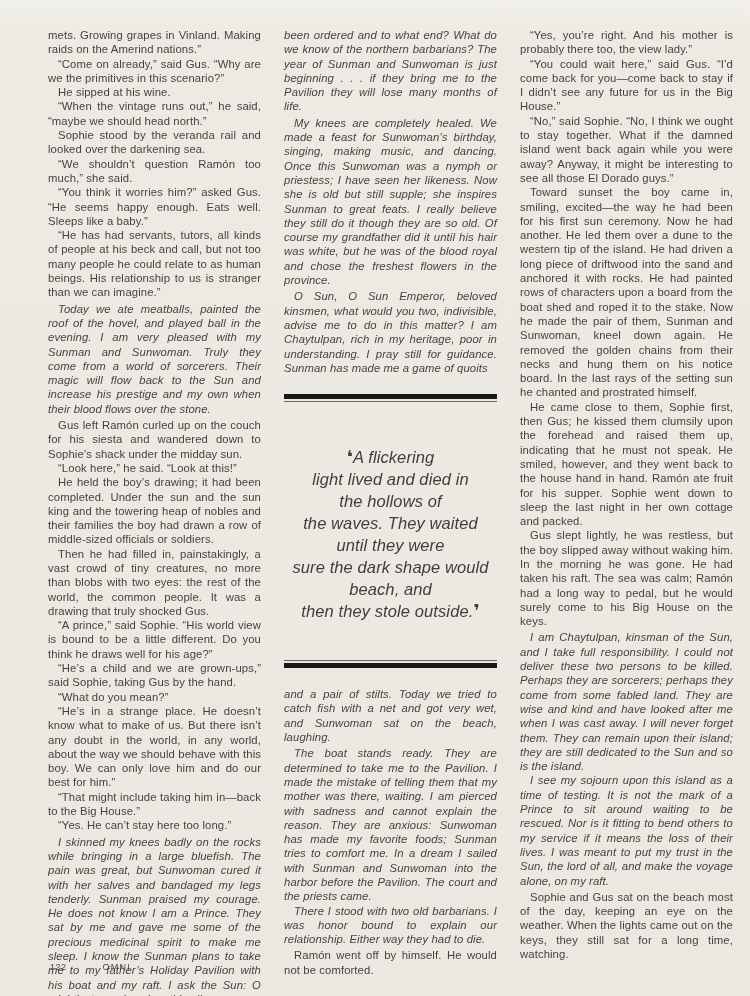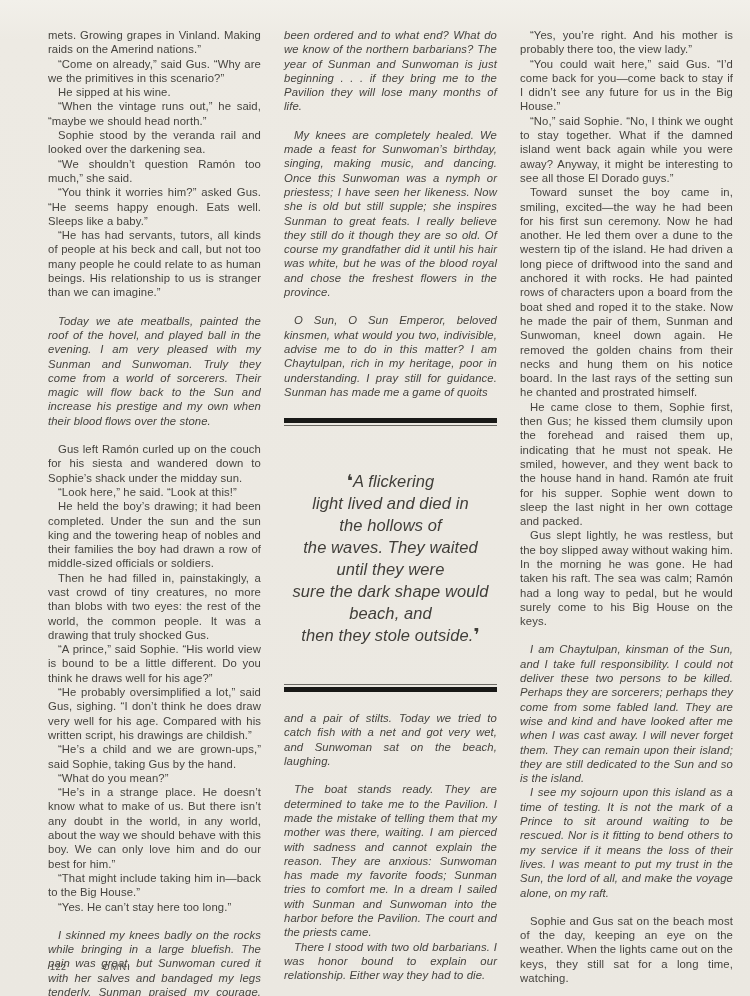--- a/index.html
+++ b/index.html
@@ -23,21 +23,21 @@
   }
   .col{
     width:213px;
     font-size:11.3px;
     line-height:14.3px;
     text-align:justify;
     letter-spacing:.1px;
   }
   .col p{margin:0;text-indent:10px;}
   .col p.ni{text-indent:0;}
-  .col p.gap{margin-top:14px;}
+  .col p.gap{margin-top:2px;}
   .col p.it{font-style:italic;}
   
   .quote-box{margin:19px 0;}
   .rule-thick{height:5px;background:#191917;}
   .rule-thin{height:1px;background:#6a6862;}
   .rule-sep{height:2px;}
   .pq{
     text-align:center;
     font-style:italic;
     font-size:16.5px;
@@ -74,21 +74,20 @@
       <p>Sophie stood by the veranda rail and looked over the darkening sea.</p>
       <p>“We shouldn’t question Ramón too much,” she said.</p>
       <p>“You think it worries him?” asked Gus. “He seems happy enough. Eats well. Sleeps like a baby.”</p>
       <p>“He has had servants, tutors, all kinds of people at his beck and call, but not too many people he could relate to as human beings. His relationship to us is stranger than we can imagine.”</p>
       <p class="it gap">Today we ate meatballs, painted the roof of the hovel, and played ball in the evening. I am very pleased with my Sunman and Sunwoman. Truly they come from a world of sorcerers. Their magic will flow back to the Sun and increase his prestige and my own when their blood flows over the stone.</p>
       <p class="gap">Gus left Ramón curled up on the couch for his siesta and wandered down to Sophie’s shack under the midday sun.</p>
       <p>“Look here,” he said. “Look at this!”</p>
       <p>He held the boy’s drawing; it had been completed. Under the sun and the sun king and the towering heap of nobles and their families the boy had drawn a row of middle-sized officials or soldiers.</p>
       <p>Then he had filled in, painstakingly, a vast crowd of tiny creatures, no more than blobs with two eyes: the rest of the world, the common people. It was a drawing that truly shocked Gus.</p>
       <p>“A prince,” said Sophie. “His world view is bound to be a little different. Do you think he draws well for his age?”</p>
-      <p>“He probably oversimplified a lot,” said Gus, sighing. “I don’t think he does draw very well for his age. Compared with his written script, his drawings are childish.”</p>
       <p>“He’s a child and we are grown-ups,” said Sophie, taking Gus by the hand.</p>
       <p>“What do you mean?”</p>
       <p>“He’s in a strange place. He doesn’t know what to make of us. But there isn’t any doubt in the world, in any world, about the way we should behave with this boy. We can only love him and do our best for him.”</p>
       <p>“That might include taking him in—back to the Big House.”</p>
       <p>“Yes. He can’t stay here too long.”</p>
       <p class="it gap">I skinned my knees badly on the rocks while bringing in a large bluefish. The pain was great, but Sunwoman cured it with her salves and bandaged my legs tenderly. Sunman praised my courage. He does not know I am a Prince. They sat by me and gave me some of the precious medicinal spirit to make me sleep. I know the Sunman plans to take me to my father’s Holiday Pavilion with his boat and my raft. I ask the Sun: O mightiest one, how has this all</p>
     </div>
 
     <div class="col">
       <p class="it ni">been ordered and to what end? What do we know of the northern barbarians? The year of Sunman and Sunwoman is just beginning . . . if they bring me to the Pavilion they will lose many months of life.</p>

